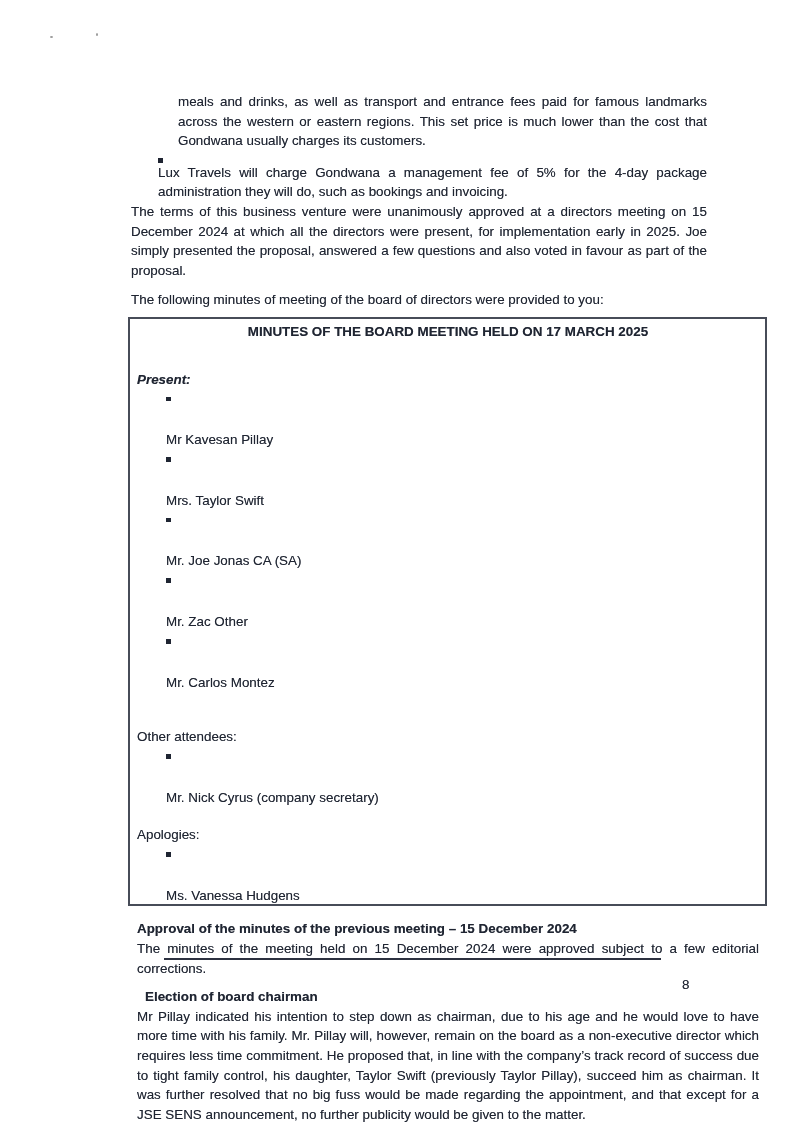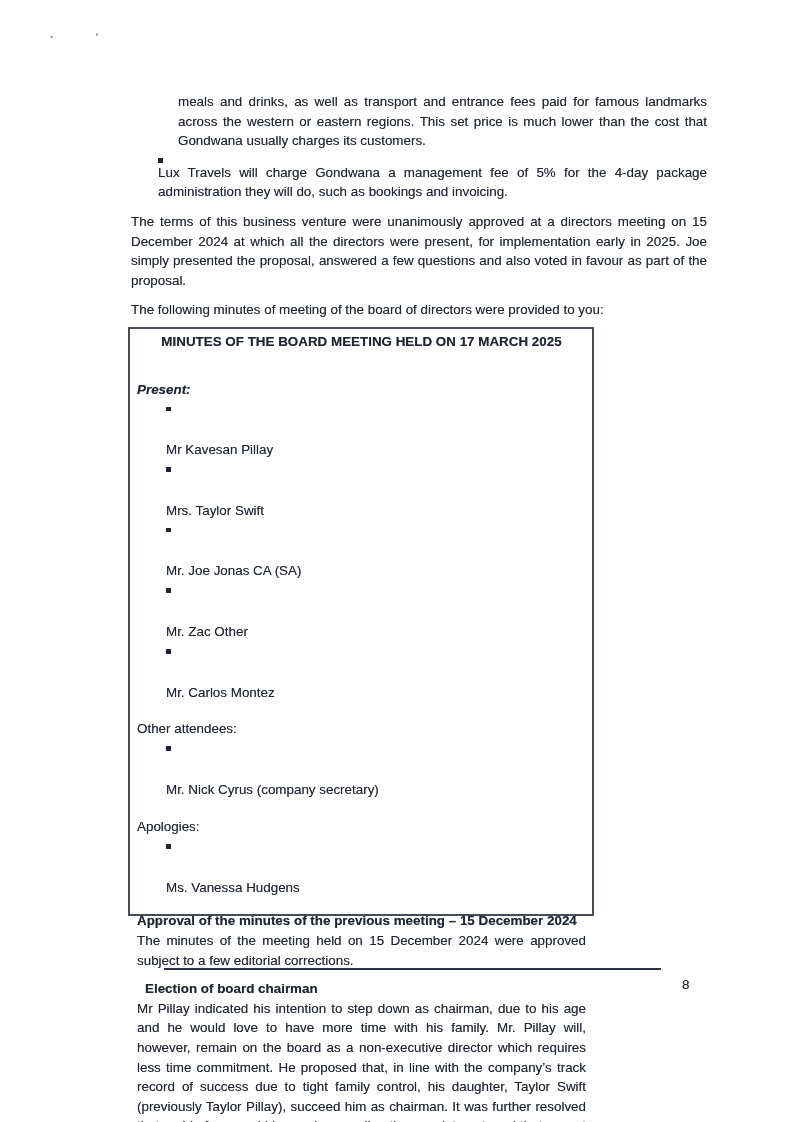--- a/index.html
+++ b/index.html
@@ -20,36 +20,36 @@
     font-size:13.4px;line-height:19.6px;text-align:justify;
     text-shadow:0 0 0.4px rgba(31,37,50,0.55);
   }
   p{margin:0;}
   .hang{margin-left:47px;}
   .bullet-item{display:flex;align-items:flex-start;flex-direction:column;}
   .bullet{flex:none;width:4.5px;height:4.5px;background:#1f2532;margin-top:7.5px;}
   .bullet-text{flex:1;}
   .intro-bullet{margin-left:27px;}
   .intro-bullet .bullet{margin-right:15.5px;}
-  .para-venture{margin-top:10px;}
+  .para-venture{margin-top:0;}
   .para-provided{margin-top:10px;}
 
   .minutes-box{
     box-sizing:border-box;
     margin-left:-3px;margin-top:7px;
-    width:466px;height:589px;
+    width:639px;height:589px;
     border:2px solid #474c58;
     padding:3px 6px 0 7px;
     text-align:justify;
   }
   .box-title{text-align:center;font-weight:700;}
   .present-label{font-weight:700;font-style:italic;margin-top:28px;}
   .box-bullet{margin-left:29px;gap:29px;}
   .box-bullet .bullet{margin-right:14px;}
-  .plain-label{margin-top:17px;}
+  .plain-label{margin-top:35px;}
   .plain-label.apologies{margin-top:18px;}
   .section-heading{font-weight:700;margin-top:14px;}
   .section-heading.second{margin-top:9px;padding-left:8px;}
   .closing{margin-top:14px;}
 
   .sig-line{
     margin-left:33px;margin-top:52px;
     width:497px;height:0;
     border-top:2px solid #2c3140;
   }

